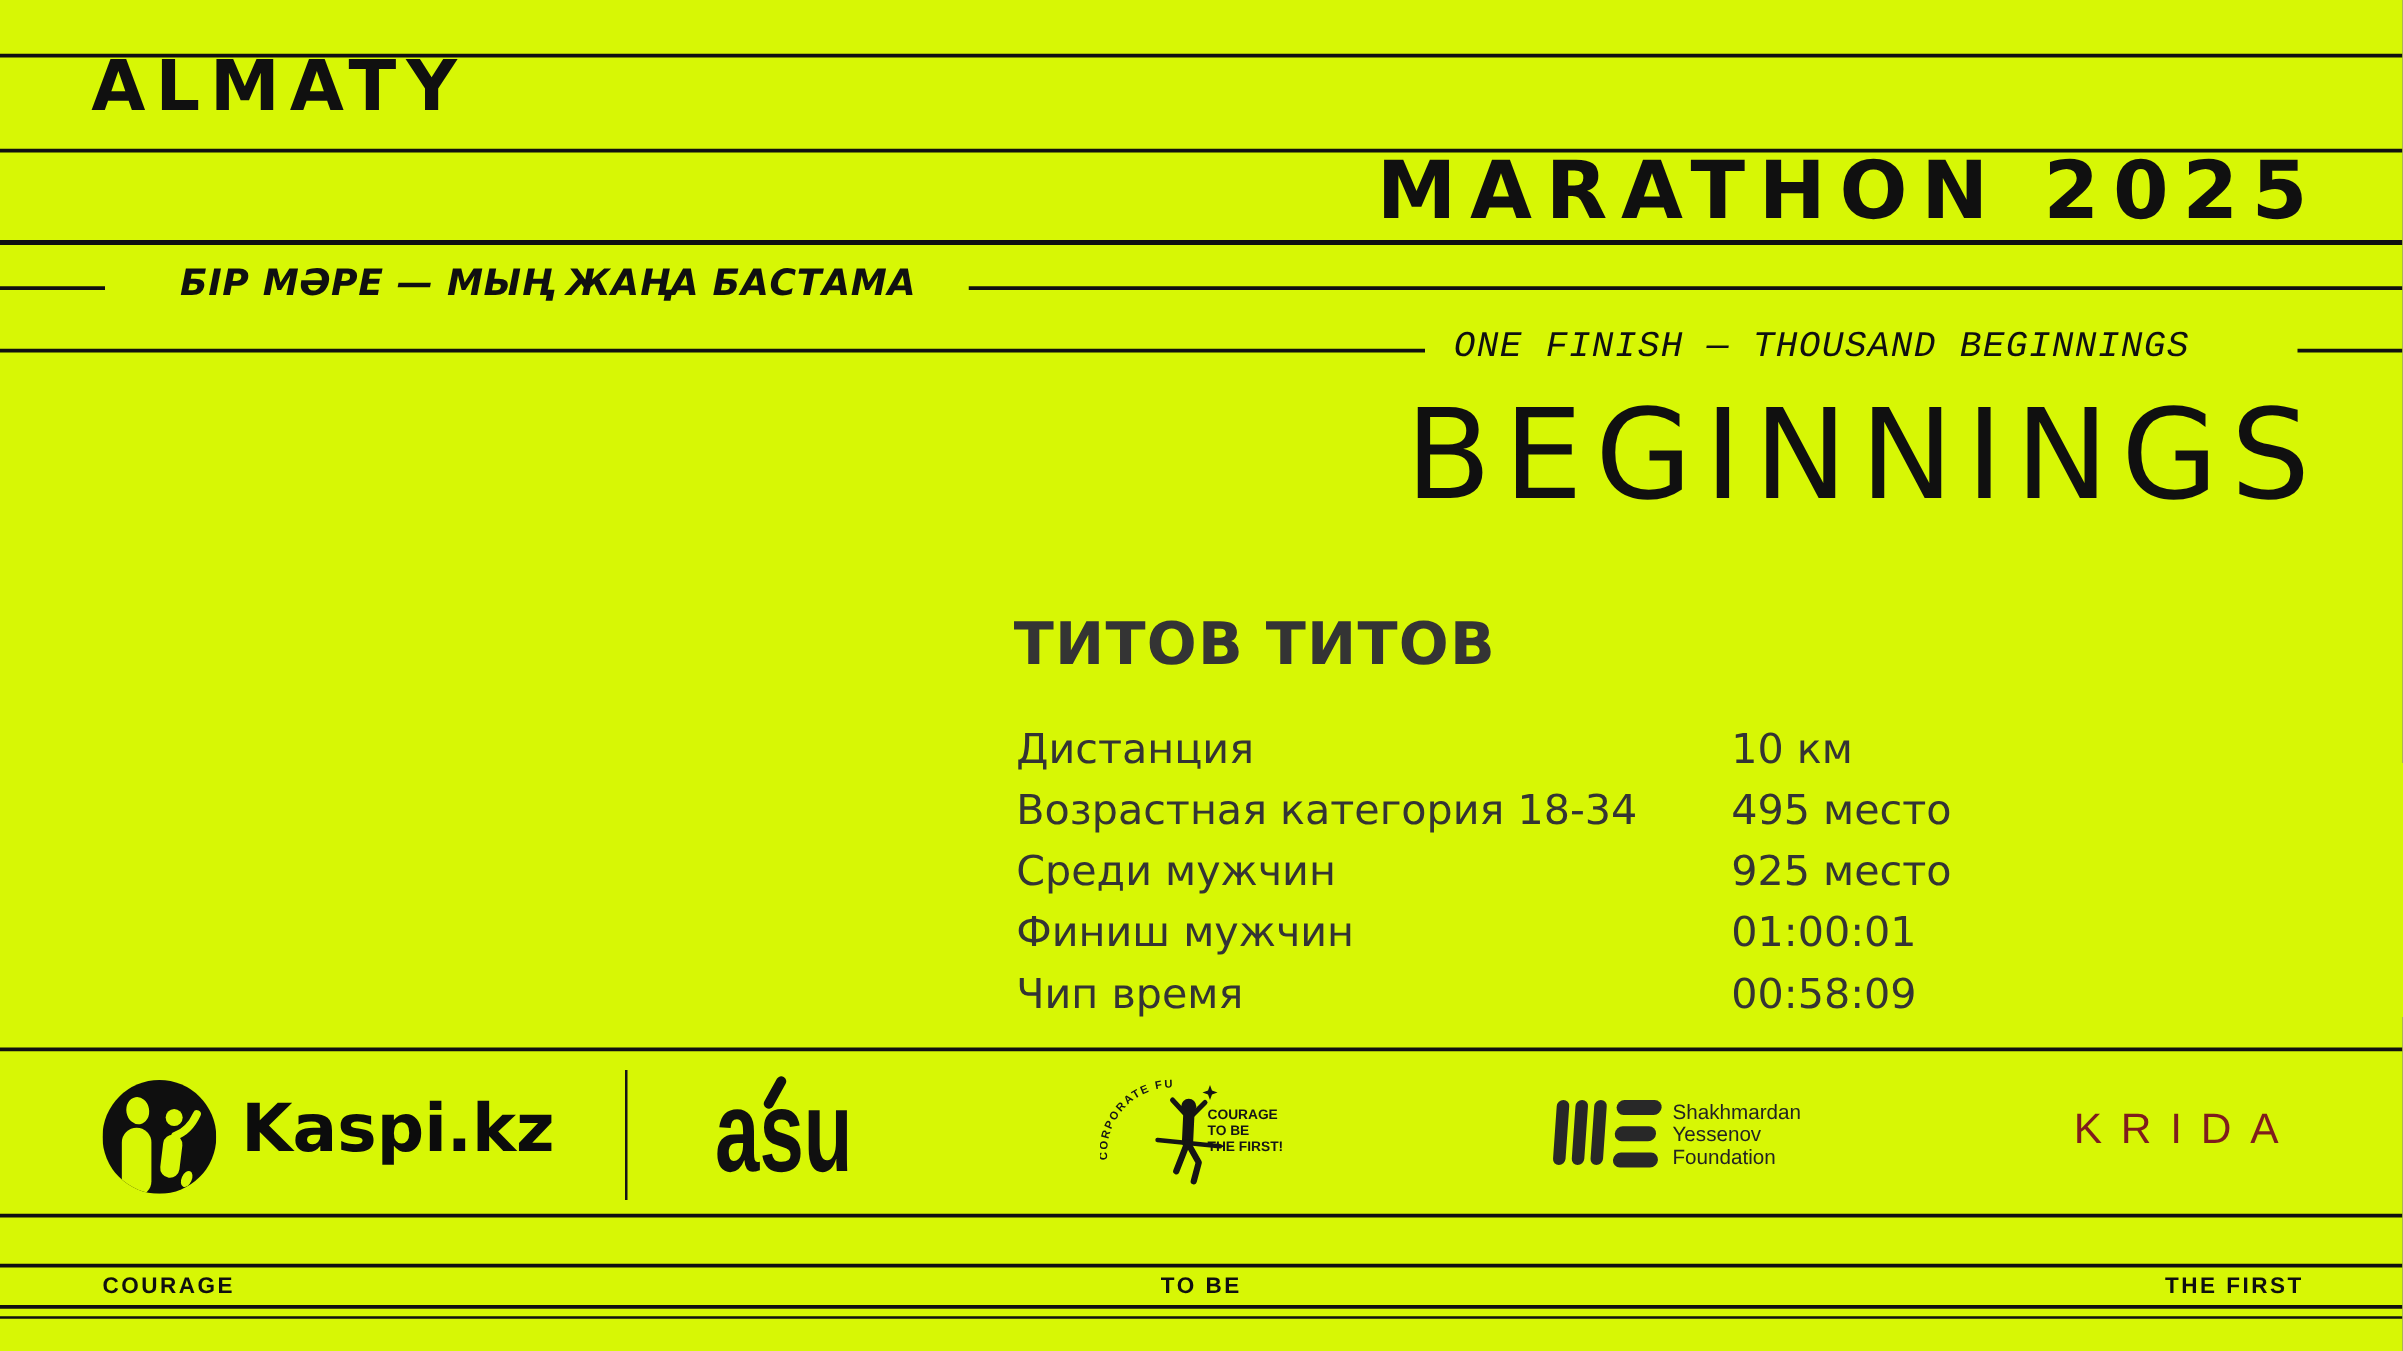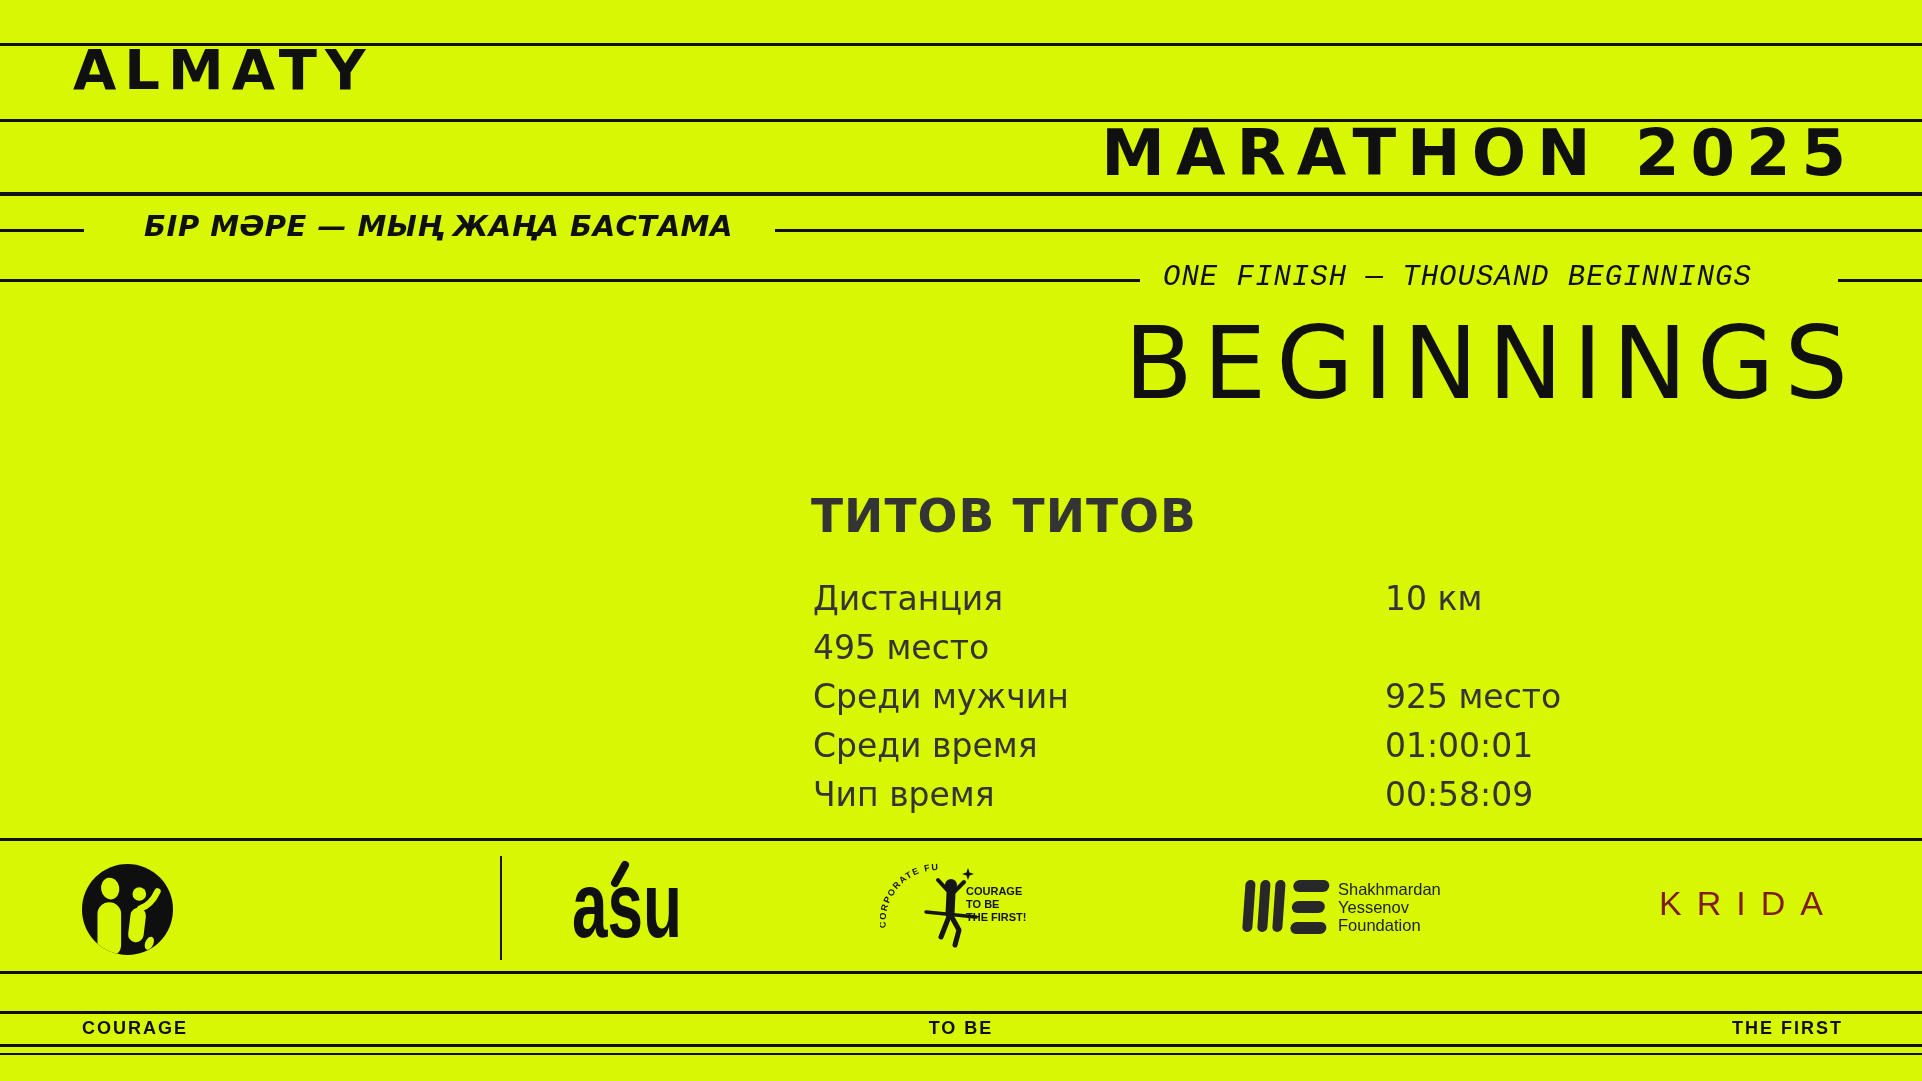--- a/index.html
+++ b/index.html
@@ -90,28 +90,29 @@
   <div class="cert-title">BEGINNINGS</div>
 
   <div class="name">ТИТОВ ТИТОВ</div>
 
   <div class="results">
     <div class="r-row">
       <div class="r-label">Дистанция</div>
       <div class="r-value">10 км</div>
     </div>
     <div class="r-row">
+      <div class="r-label">Возрастная категория 18-34</div>
       <div class="r-value">495 место</div>
     </div>
     <div class="r-row">
       <div class="r-label">Среди мужчин</div>
       <div class="r-value">925 место</div>
     </div>
     <div class="r-row">
-      <div class="r-label">Среди время</div>
+      <div class="r-label">Финиш мужчин</div>
       <div class="r-value">01:00:01</div>
     </div>
     <div class="r-row">
       <div class="r-label">Чип время</div>
       <div class="r-value">00:58:09</div>
     </div>
   </div>
 
   <div class="rule" style="top:838px"></div>
 
@@ -124,20 +125,21 @@
     <circle cx="50" cy="50" r="50" fill="#0f0f0f"></circle>
     <g clip-path="url(#kclip)" fill="#d7f705">
       <ellipse cx="31" cy="27" rx="10" ry="12" transform="rotate(-10 31 27)"></ellipse>
       <rect x="17" y="42" width="26" height="60" rx="13"></rect>
       <circle cx="63" cy="33" r="7.5"></circle>
       <path d="M64 49 Q76 45 83 30" fill="none" stroke="#d7f705" stroke-width="7" stroke-linecap="round"></path>
       <rect x="52" y="48" width="17" height="38" rx="8.5" transform="rotate(7 60 67)"></rect>
       <ellipse cx="74" cy="87" rx="4.5" ry="7.5" transform="rotate(24 74 87)"></ellipse>
     </g>
   </svg>
+  <div class="kaspi-word">Kaspi.kz</div>
 
   <div class="divider"></div>
 
   <svg class="asu-mark" viewBox="0 0 120 100" aria-hidden="true">
     <path d="M55 12 L45 30" stroke="#101010" stroke-width="8" stroke-linecap="round"></path>
     <text x="2" y="84" font-size="92" font-weight="bold" fill="#101010" font-family="DejaVu Sans, sans-serif" textLength="110" lengthAdjust="spacingAndGlyphs">asu</text>
   </svg>
 
   <svg class="fund-mark" viewBox="0 0 148 100" aria-hidden="true">
     <defs>

